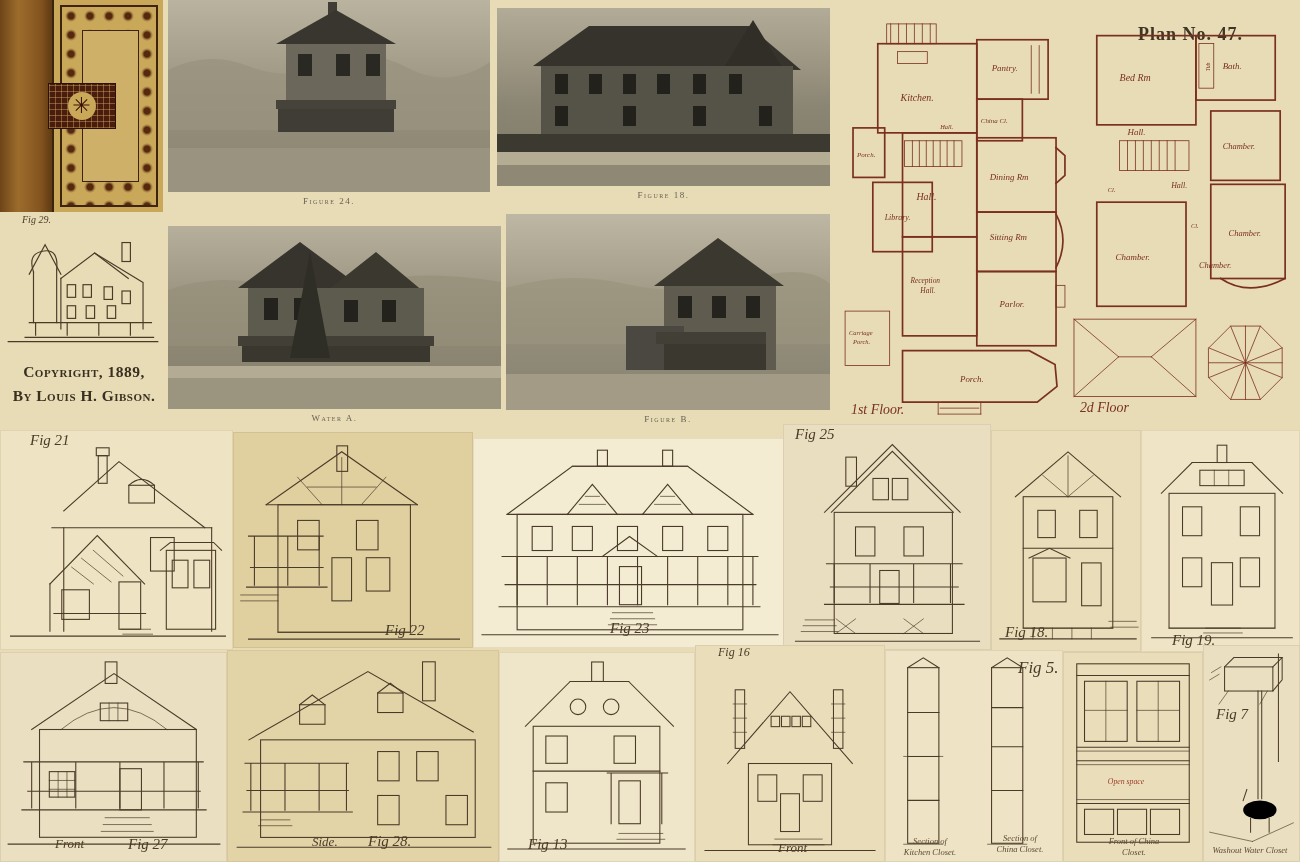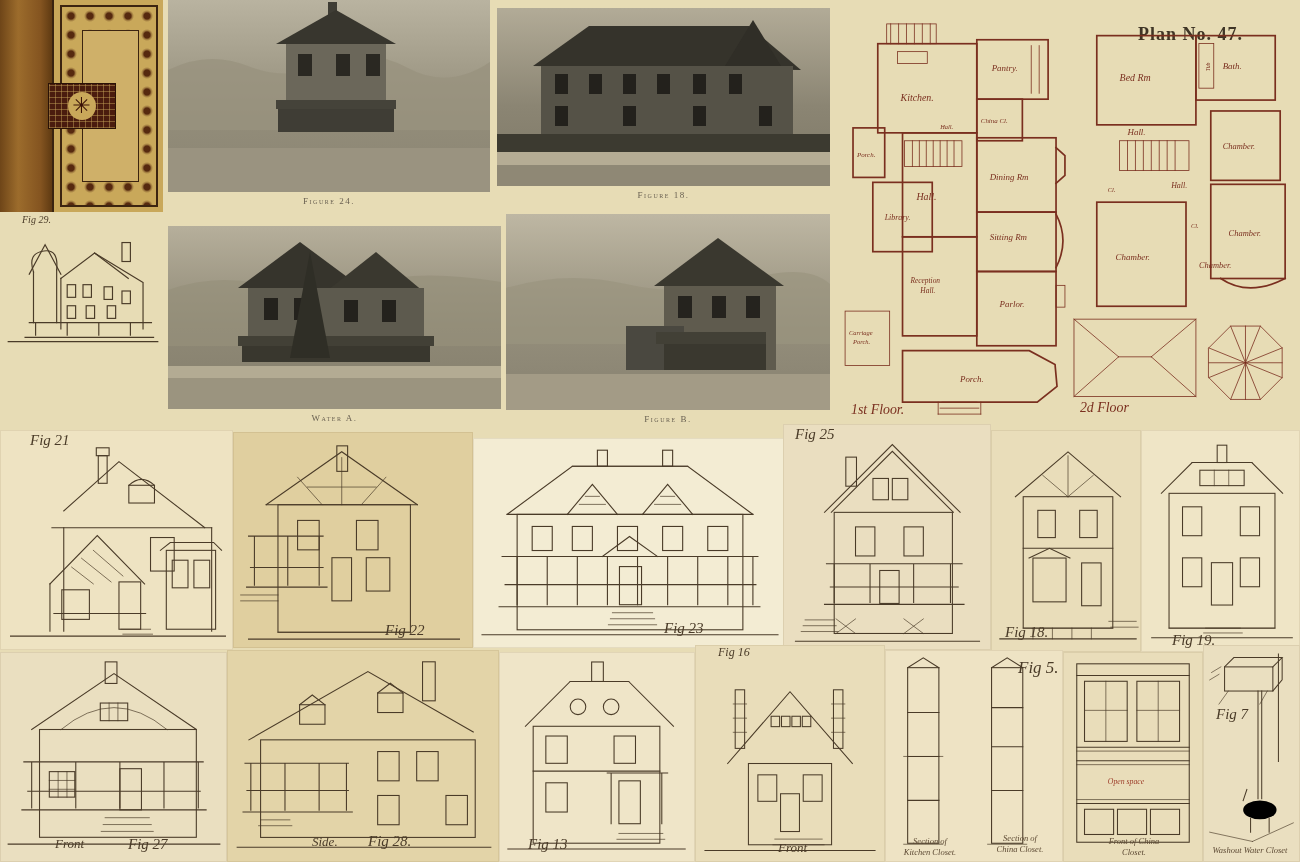--- a/index.html
+++ b/index.html
@@ -71,20 +71,24 @@
     <rect x="112" y="10" width="8" height="18"></rect>
     <rect x="60" y="50" width="8" height="12"></rect>
       <rect x="75" y="50" width="8" height="12"></rect>
     <rect x="95" y="52" width="8" height="12"></rect>
       <rect x="112" y="56" width="8" height="12"></rect>
     <rect x="60" y="70" width="8" height="12"></rect>
       <rect x="78" y="70" width="8" height="12"></rect>
     <rect x="98" y="70" width="8" height="12"></rect>
     <path d="M24,86 H140 M30,86 V98 M60,86 V98 M90,86 V98 M120,86 V98 M20,100 H142"></path>
   </svg>
+  <div class="copyright" style="left:0;top:360px;width:168px;">
+    <div>Copyright, 1889,</div>
+    <div>By Louis H. Gibson.</div>
+  </div>
 
   <div class="photo" style="left:168px;top:0;width:322px;height:192px;
        background:linear-gradient(#b9b3a0,#938d7a 60%,#8a8472);">
     <svg class="photosvg" viewBox="0 0 322 192" preserveAspectRatio="none">
       <path d="M0,70 Q40,50 80,66 T160,64 T240,68 T322,62 V130 H0 Z" fill="#98927e" opacity=".8"></path>
       <rect x="160" y="2" width="9" height="20" fill="#3f3d35"></rect>
       <polygon points="108,44 168,10 228,44" fill="#38362e"></polygon>
       <rect x="118" y="44" width="100" height="88" fill="#6b675a"></rect>
       <rect x="130" y="54" width="14" height="22" fill="#2a2822"></rect>
       <rect x="168" y="54" width="14" height="22" fill="#2a2822"></rect>
@@ -345,21 +349,21 @@
     <rect x="40" y="72" width="20" height="30"></rect>
       <rect x="100" y="72" width="20" height="30"></rect>
     <rect x="40" y="125" width="20" height="30"></rect>
       <rect x="100" y="125" width="20" height="30"></rect>
     <rect x="70" y="130" width="22" height="44"></rect>
     <path class="thin" d="M64,198 H100 M62,203 H102 M26,198 H136"></path>
   </svg>
 
   <div class="figlabel" style="left:30px;top:432px;">Fig 21</div>
   <div class="figlabel" style="left:385px;top:622px;">Fig 22</div>
-  <div class="figlabel" style="left:664px;top:620px;">Fig 23</div>
+  <div class="figlabel" style="left:610px;top:620px;">Fig 23</div>
   <div class="figlabel" style="left:795px;top:426px;">Fig 25</div>
   <div class="figlabel" style="left:1005px;top:624px;">Fig 18.</div>
   <div class="figlabel" style="left:1172px;top:620px;margin-top:12px;">Fig 19.</div>
 
   <div class="panel" style="left:0;top:652px;width:227px;height:210px;background:#eadfc0;"></div>
   <div class="panel" style="left:227px;top:650px;width:272px;height:212px;background:#e3d4a8;"></div>
   <div class="panel" style="left:499px;top:652px;width:196px;height:210px;background:#efe5c8;"></div>
   <div class="panel" style="left:695px;top:645px;width:190px;height:217px;background:#e9ddba;"></div>
   <div class="panel" style="left:885px;top:650px;width:178px;height:212px;background:#eee3c4;"></div>
   <div class="panel" style="left:1063px;top:652px;width:140px;height:210px;background:#e9ddba;"></div>

